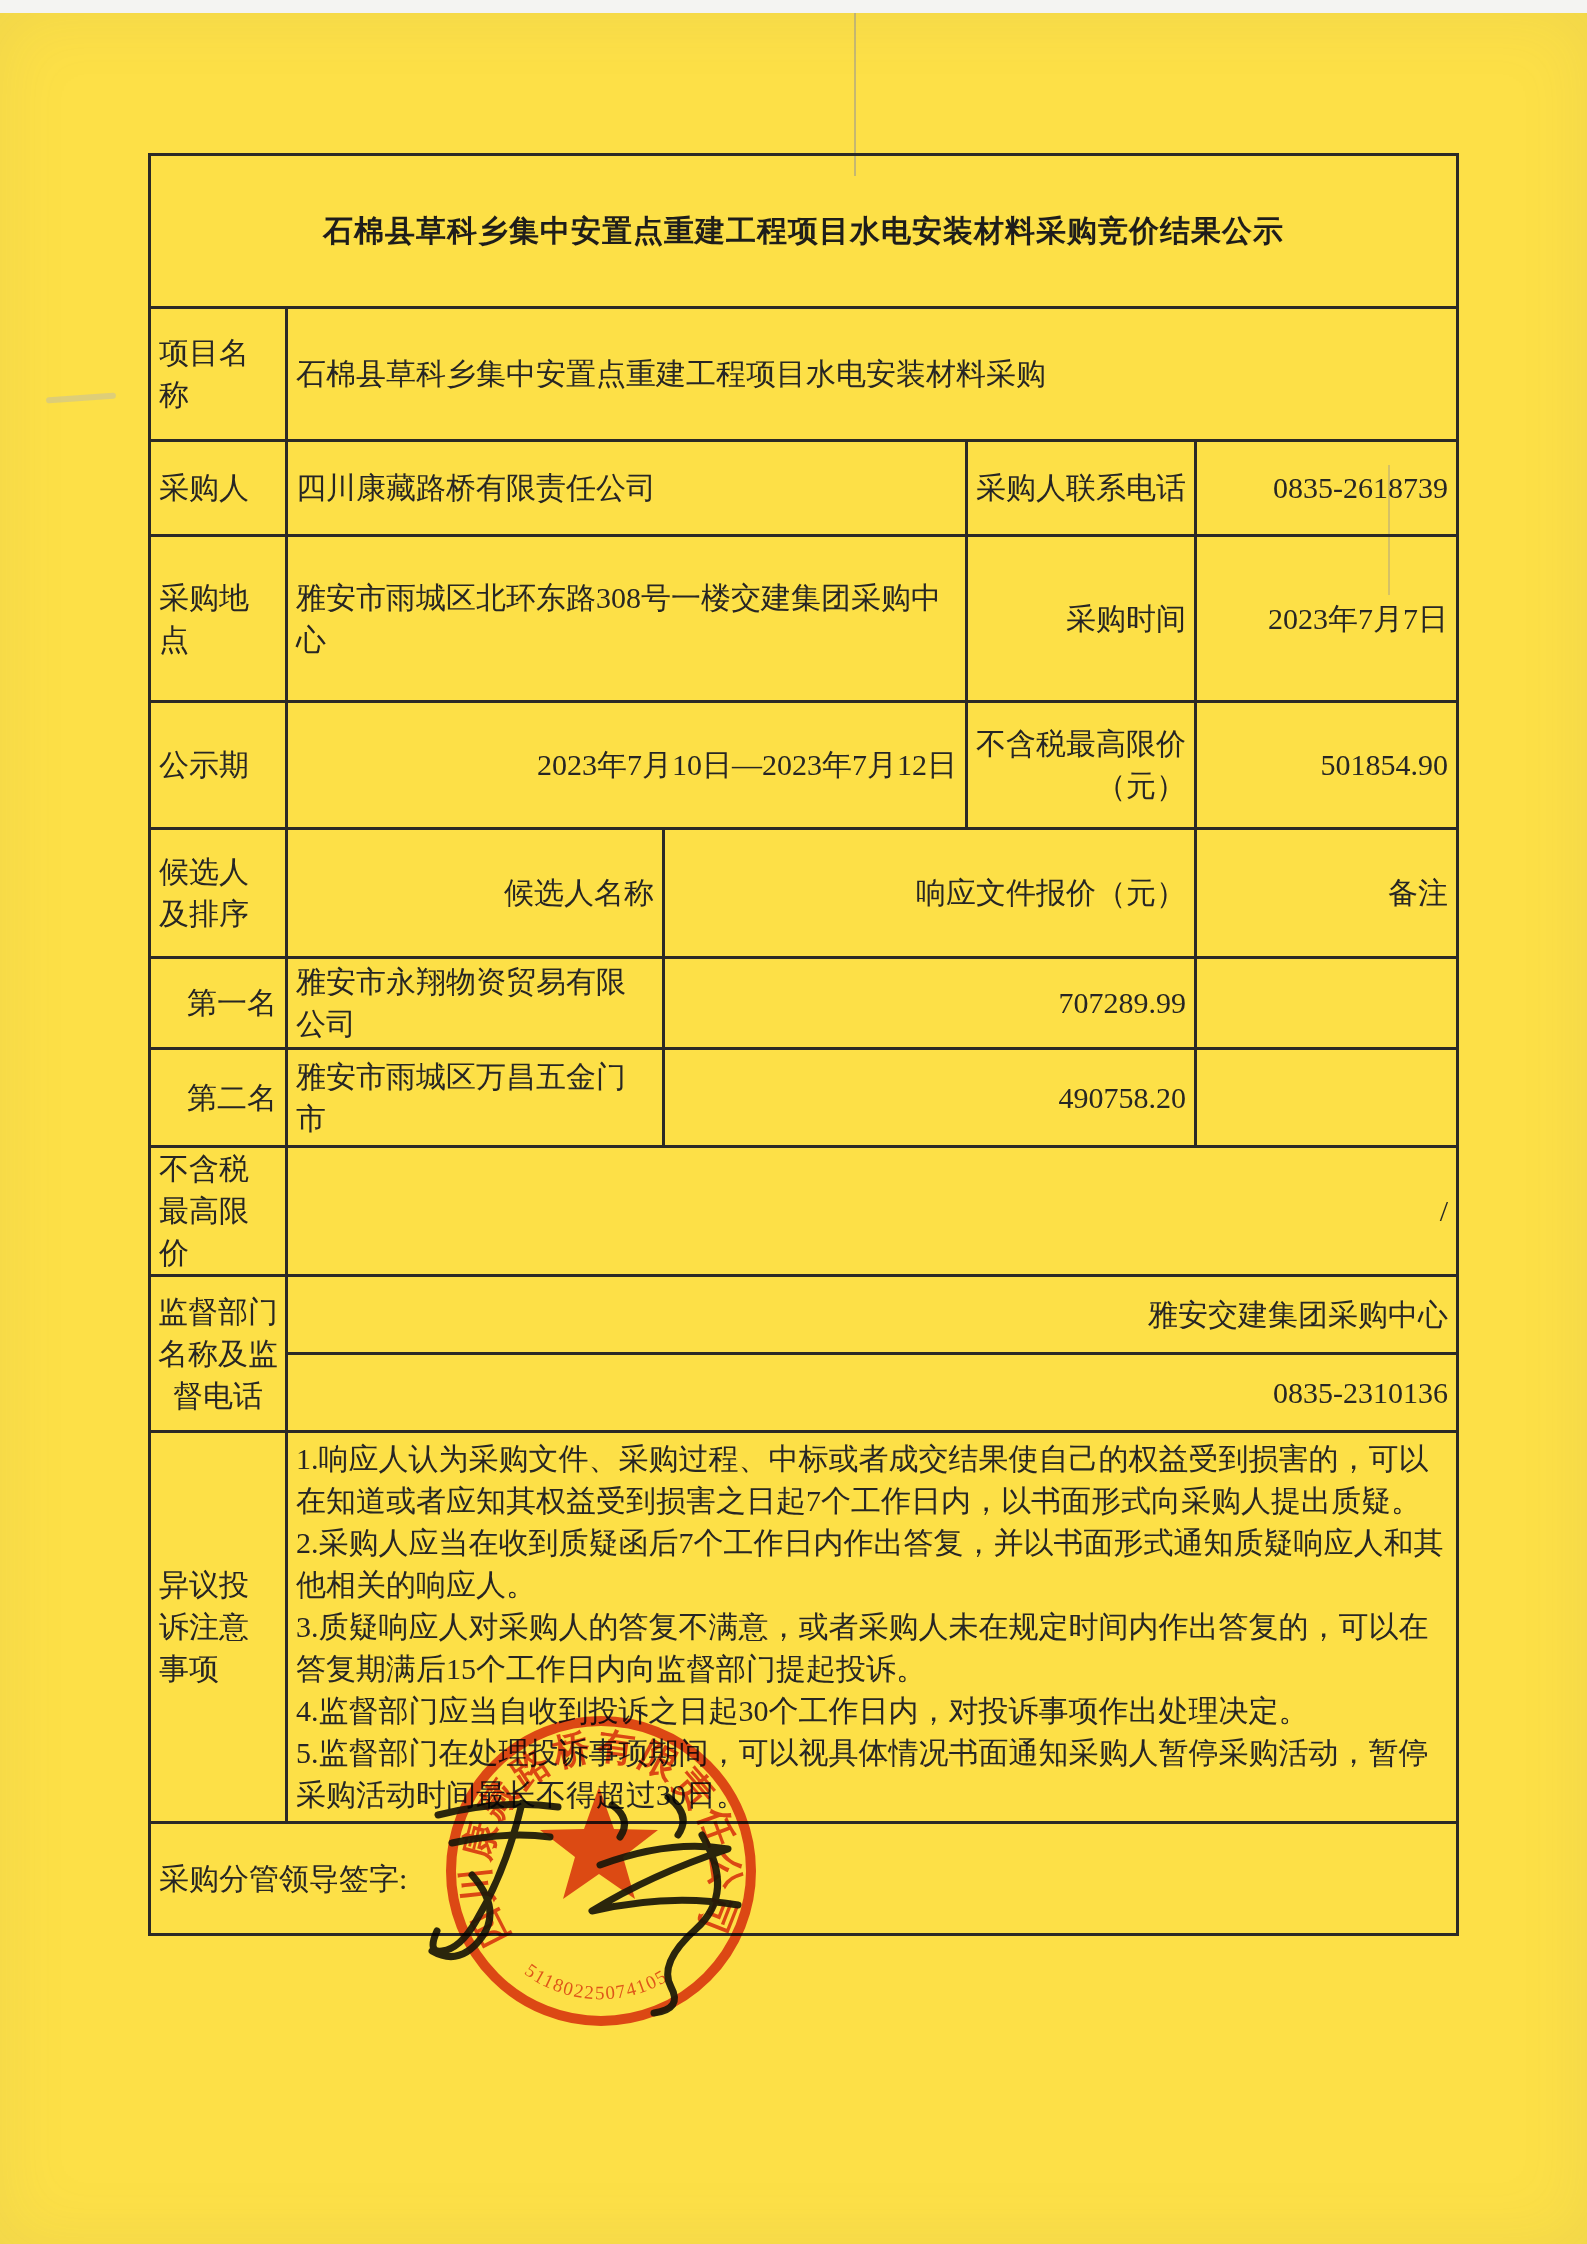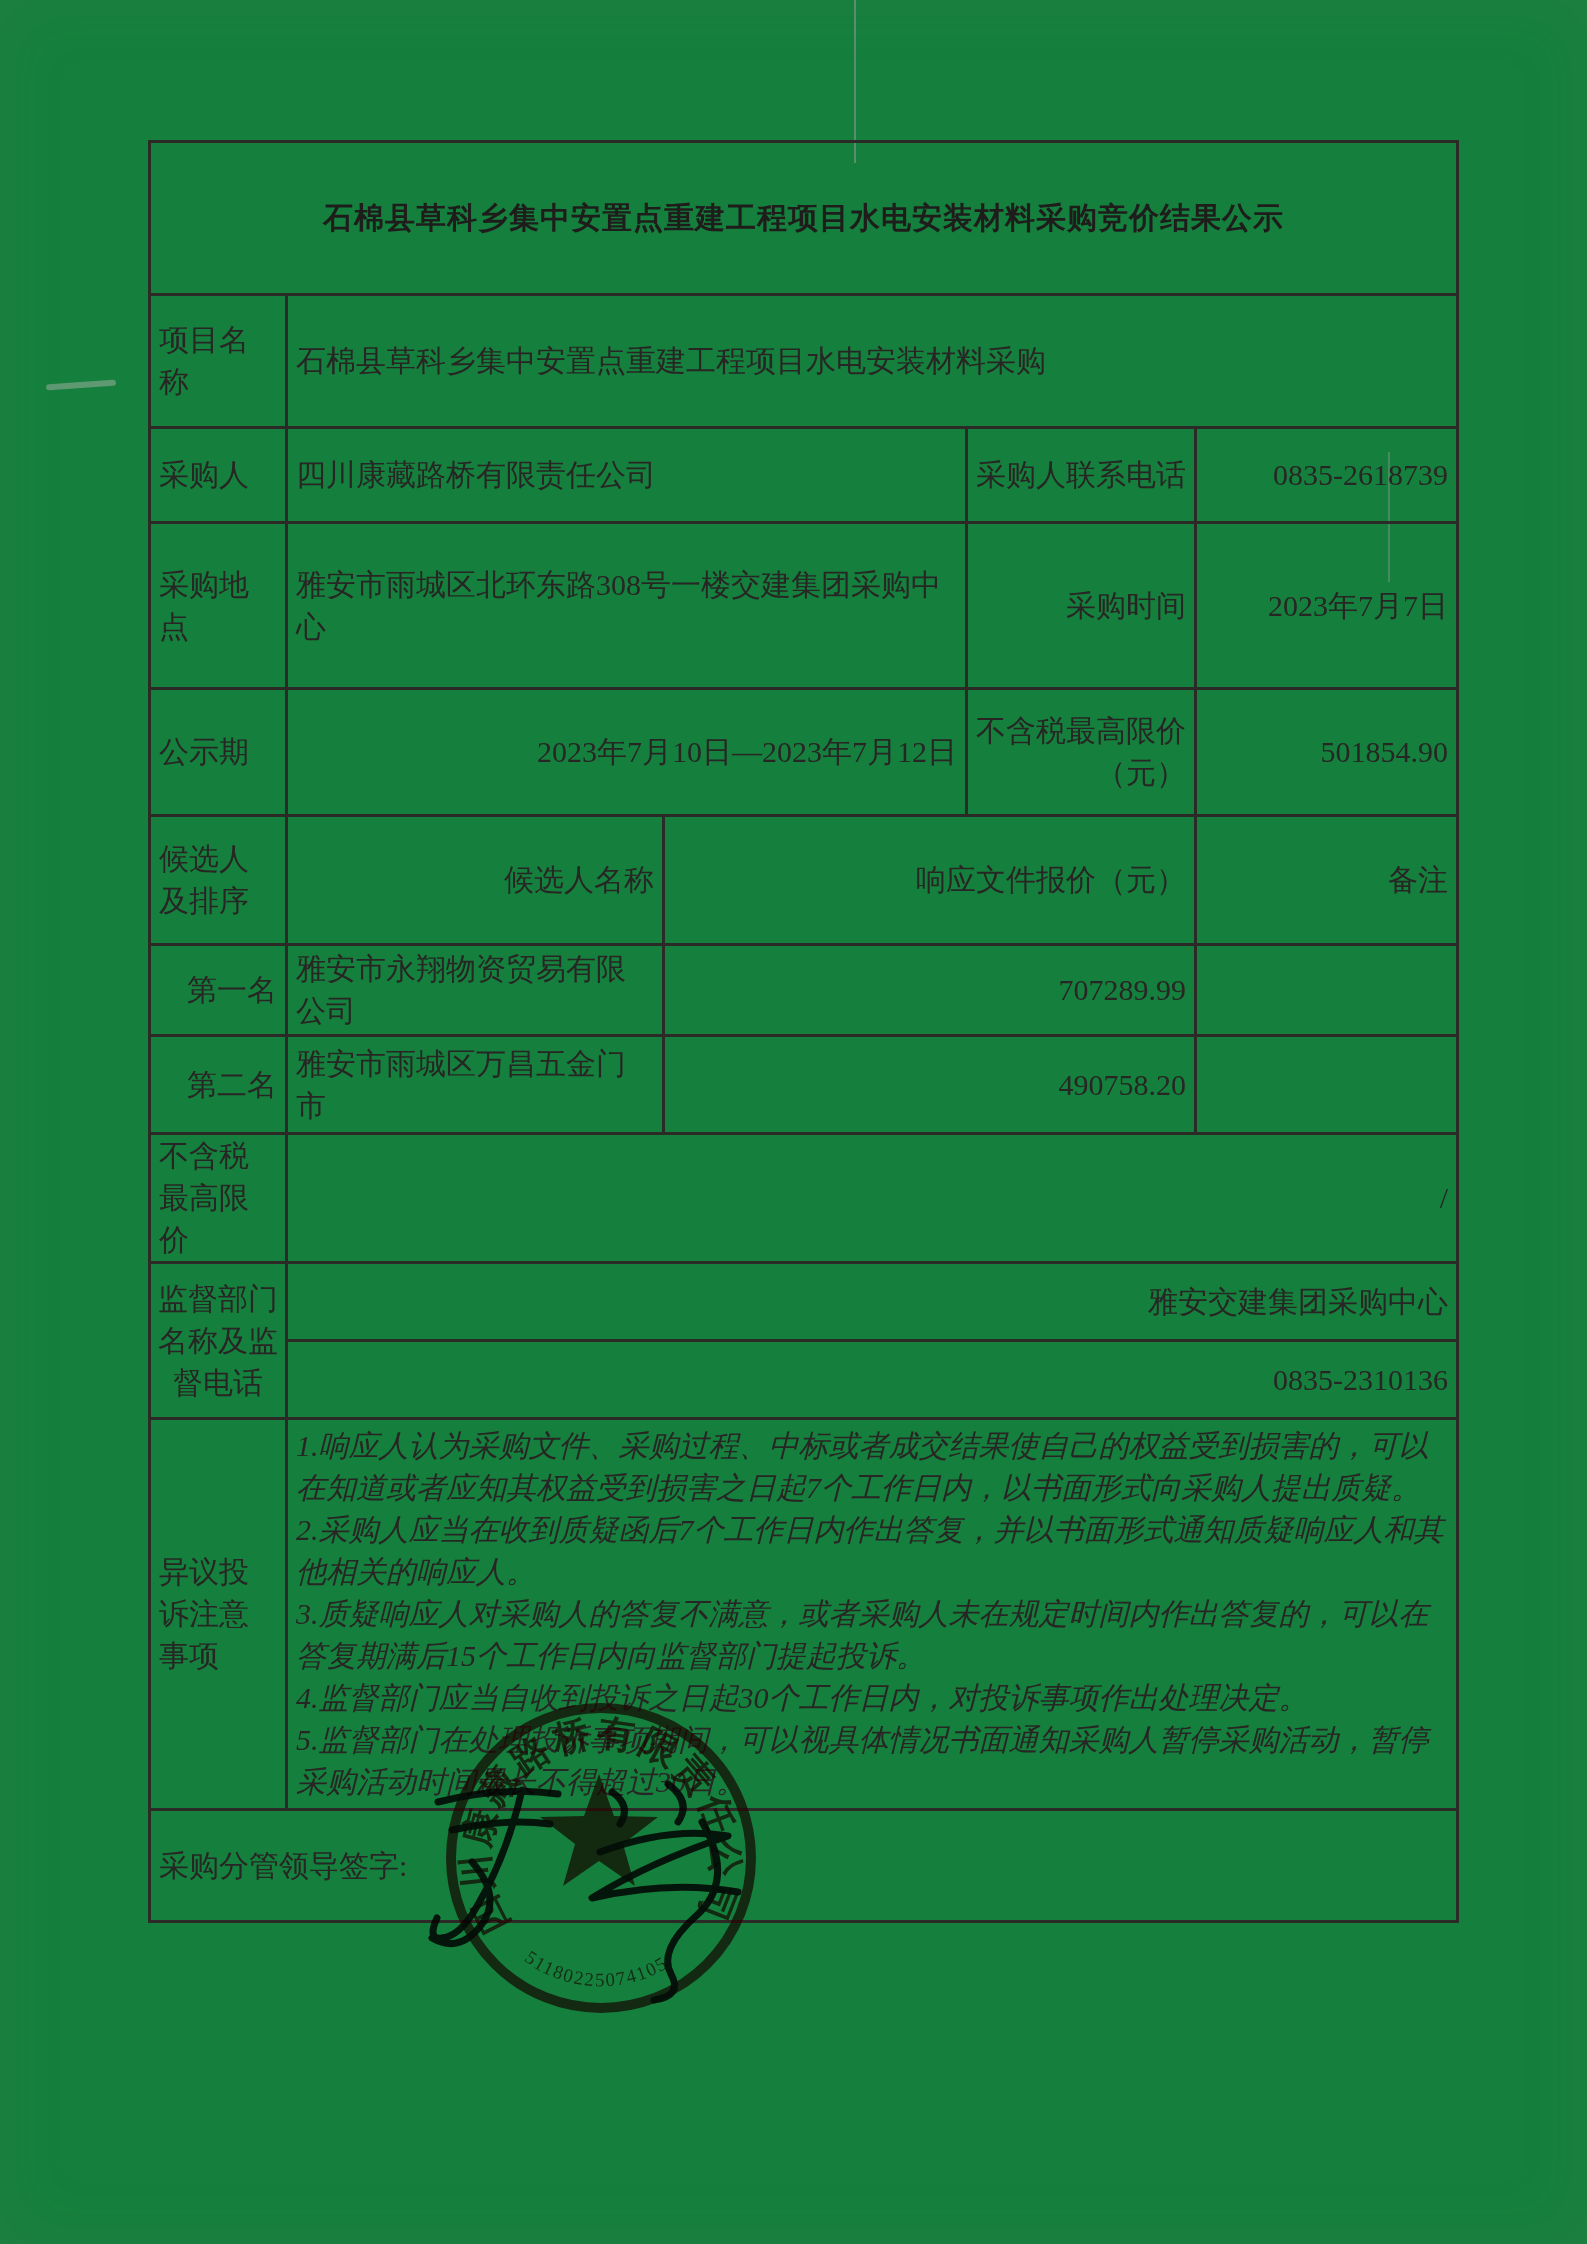--- a/index.html
+++ b/index.html
@@ -4,22 +4,23 @@
 <style>
   html,body{margin:0;padding:0;}
   body{
     width:1587px;height:2244px;position:relative;
     background:#f4f4f2;
     font-family:"Liberation Serif","DejaVu Serif",serif;
     color:#272624;
     overflow:hidden;
   }
   .page{
-    position:absolute;inset:0;background:#15803d;
+    position:absolute;inset:0;background:#fde047;
     box-shadow:inset 0 0 70px rgba(120,118,110,0.10);
+    margin-top:13px;
   }
   
   .fold{position:absolute;background:#989793;}
   .fold-top{left:854px;top:0;width:2px;height:163px;opacity:.55;}
   .fold-right{left:1388px;top:452px;width:2px;height:130px;opacity:.4;}
   .smudge{position:absolute;left:46px;top:382px;width:70px;height:6px;background:#b9b8b4;opacity:.45;border-radius:3px;transform:rotate(-4deg);}
 
   table.doc{
     position:absolute;left:148px;top:140px;width:1308px;
     border-collapse:collapse;table-layout:fixed;
@@ -44,21 +45,21 @@
   .c{text-align:right;}
   .l{text-align:left;}
   .lab{padding-left:6px;}
   .obj-cell{
     vertical-align:top;
     padding:24px 18px 0 14px;
     font-size:29px;
     line-height:41px;
     text-align:left;
   }
-  .obj-cell p{margin:0;font-style:italic;}
+  .obj-cell p{margin:0;}
   .sign-cell{font-size:31px;padding-left:12px;}
 
   .stamp-wrap{
     position:absolute;left:380px;top:1690px;width:440px;height:340px;
     mix-blend-mode:multiply;
     pointer-events:none;
   }
   .stamp-stroke{fill:none;stroke-linecap:round;stroke-linejoin:round;}
 </style>
 </head>

